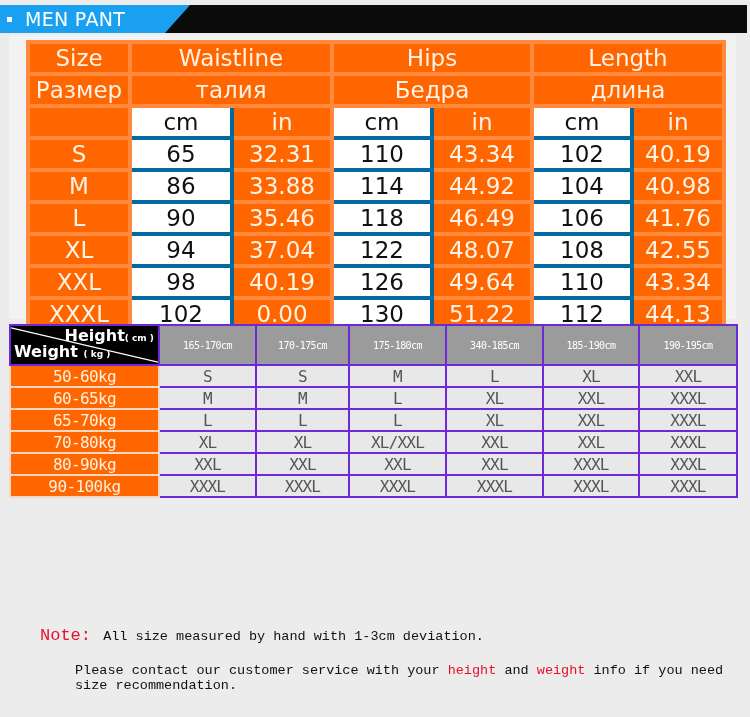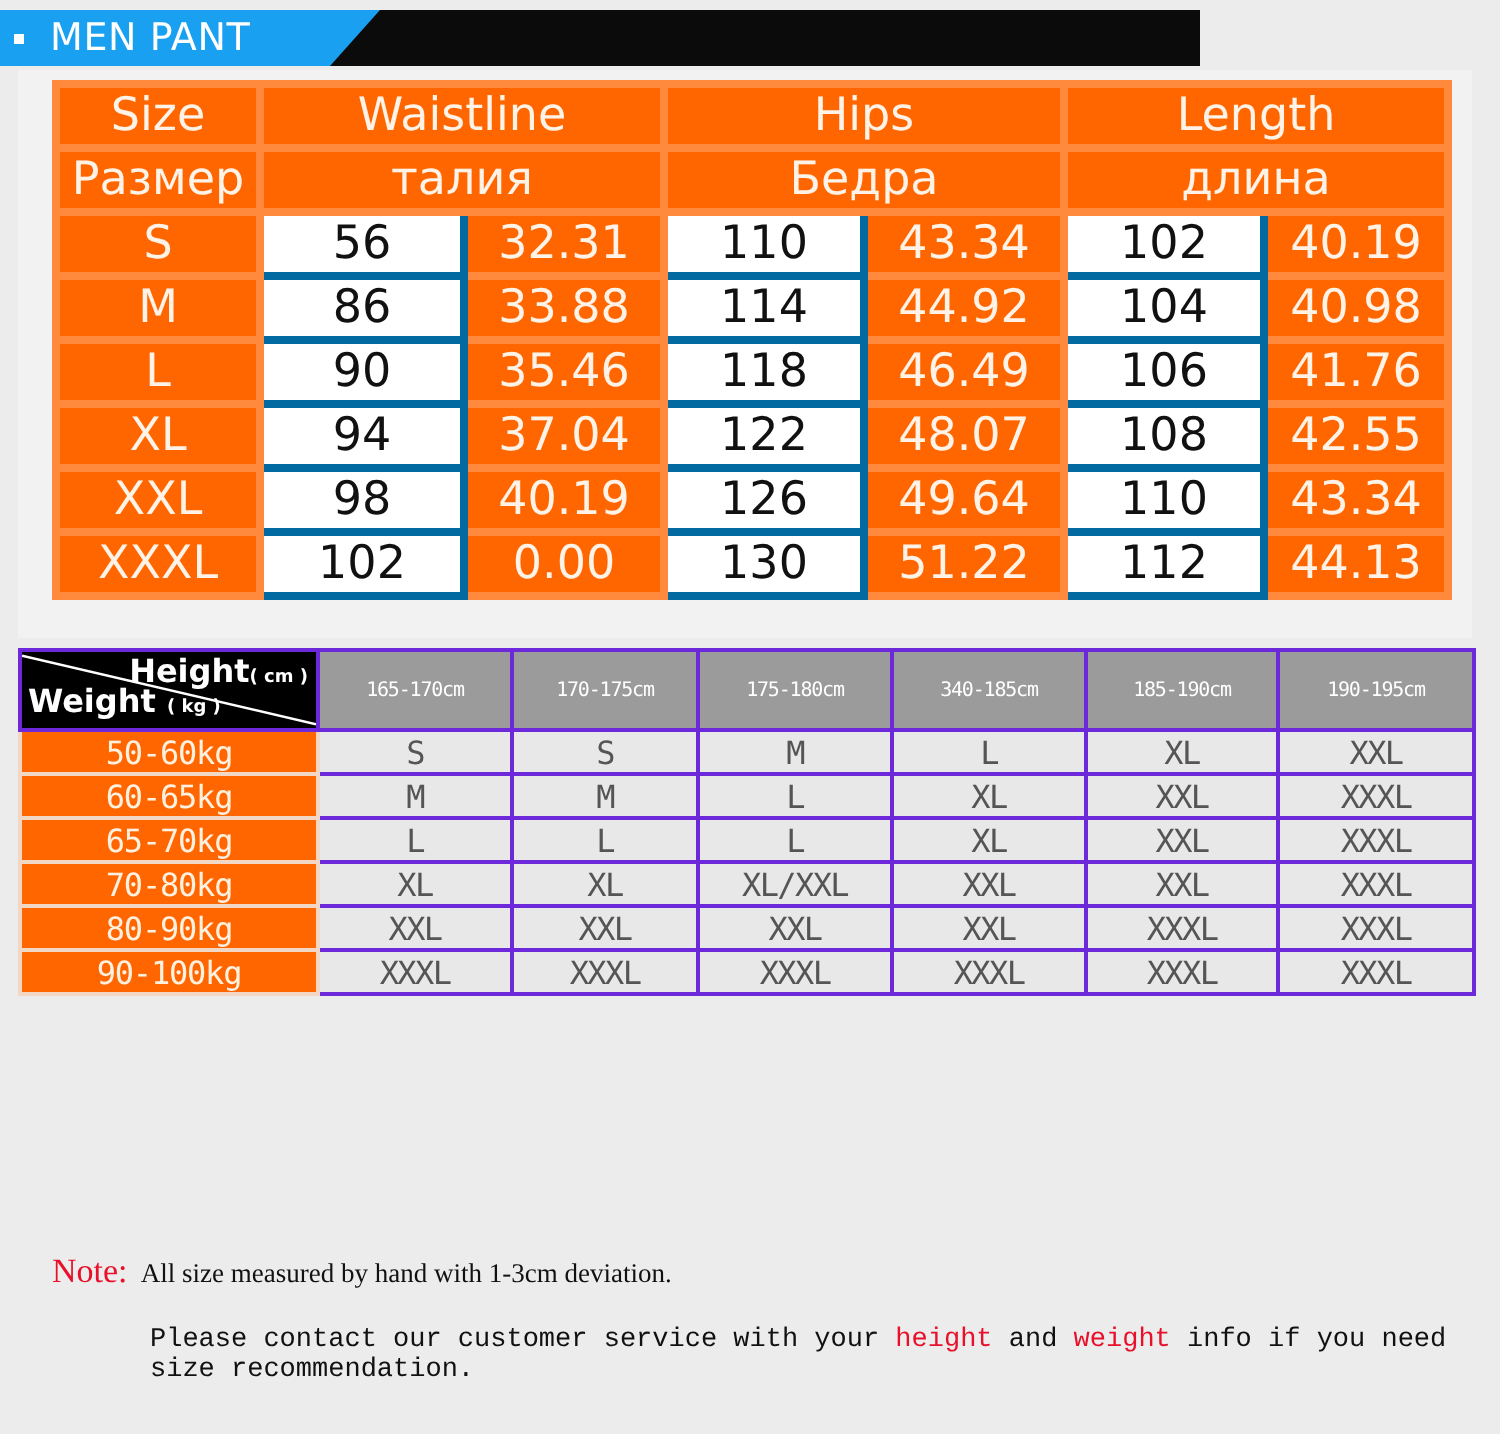--- a/index.html
+++ b/index.html
@@ -1,20 +1,20 @@
 <!DOCTYPE html>
 <html><head>
 <meta charset="utf-8">
 <style>
   * { box-sizing: border-box; margin: 0; padding: 0; }
   html, body { width: 750px; height: 717px; background: #ececec; overflow: hidden; }
   body { position: relative; font-family: "DejaVu Sans", sans-serif; }
 
   
-  .hdr { position: absolute; left: 0; top: 5px; width: 600px; height: 28px; background: #0b0b0b; }
+  .hdr { position: absolute; left: 0; top: 5px; width: 747px; height: 28px; background: #0b0b0b; }
   .hdr-blue { position: absolute; left: 0; top: 0; height: 28px; width: 190px; background: #1aa0f0;
               clip-path: polygon(0 0, 100% 0, 165px 100%, 0 100%); }
   .hdr-bullet { position: absolute; left: 7px; top: 12px; width: 5px; height: 5px; background: #fff; }
   .hdr-title { position: absolute; left: 25px; top: 3px; color: #fff; font-size: 19px; line-height: 22px; letter-spacing: 0.3px; }
 
   
   .panel1 { position: absolute; left: 9px; top: 35px; width: 727px; height: 284px; background: #f2f2f2; }
   .t1 { position: absolute; left: 26px; top: 40px; border-collapse: collapse; table-layout: fixed; }
   .t1 td { height: 30.3px; text-align: center; font-size: 23px; line-height: 28px; padding: 0; border: 4px solid #0369a1; white-space: nowrap; }
   .t1 .o { background: #ff6600; color: #fff2e6; border-color: #ff8a3d; }
@@ -26,21 +26,21 @@
   .t2 .corner { background: #000; position: relative; height: 40px; overflow: hidden; }
   .t2 .hcell { background: #9b9b9b; color: #fff; font-size: 10px; height: 40px; font-family: "DejaVu Sans Mono", monospace; letter-spacing: -0.6px; }
   .t2 .wcell { background: #ff6600; color: #fff1e0; font-size: 16px; height: 22px; font-family: "DejaVu Sans Mono", monospace; letter-spacing: -0.6px; border-color: #f2d8c4; }
   .t2 .v { background: #e8e8e8; color: #555; font-size: 16px; font-family: "DejaVu Sans Mono", monospace; letter-spacing: -0.8px; }
   .corner-line { position: absolute; left: 0; top: 0; width: 100%; height: 100%; }
   .corner-h { position: absolute; right: 4px; top: 1px; color: #fff; font-weight: bold; font-size: 16px; line-height: 18px; }
   .corner-h small, .corner-w small { font-size: 9px; font-weight: bold; }
   .corner-w { position: absolute; left: 3px; bottom: 1px; color: #fff; font-weight: bold; font-size: 16px; line-height: 18px; }
 
   
-  .note1 { position: absolute; left: 26px; top: 626px; font-family: Liberation Serif, serif; font-size: 13.5px; color: #111; }
+  .note1 { position: absolute; left: 40px; top: 626px; font-family: Liberation Mono, monospace; font-size: 13.5px; color: #111; }
   .note1 .lbl { color: #e8102a; font-size: 17px; margin-right: 4px; }
   .note2 { position: absolute; left: 75px; top: 663px; font-family: Liberation Mono, monospace; font-size: 13.5px; color: #111; }
   .red { color: #e8102a; }
 </style>
 </head>
 <body>
 
 <div class="hdr">
   <div class="hdr-blue"></div>
   <div class="hdr-bullet"></div>
@@ -65,22 +65,31 @@
     <td class="o" colspan="2">Hips</td>
     <td class="o" colspan="2">Length</td>
   </tr>
   <tr>
     <td class="o">Размер</td>
     <td class="o" colspan="2">талия</td>
     <td class="o" colspan="2">Бедра</td>
     <td class="o" colspan="2">длина</td>
   </tr>
   <tr>
+    <td class="o"></td>
+    <td class="w">cm</td>
+    <td class="o">in</td>
+    <td class="w">cm</td>
+    <td class="o">in</td>
+    <td class="w">cm</td>
+    <td class="o">in</td>
+  </tr>
+  <tr>
     <td class="o">S</td>
-    <td class="w">56</td>
+    <td class="w">65</td>
     <td class="o">32.31</td>
     <td class="w">110</td>
     <td class="o">43.34</td>
     <td class="w">102</td>
     <td class="o">40.19</td>
   </tr>
   <tr>
     <td class="o">M</td>
     <td class="w">86</td>
     <td class="o">33.88</td>

